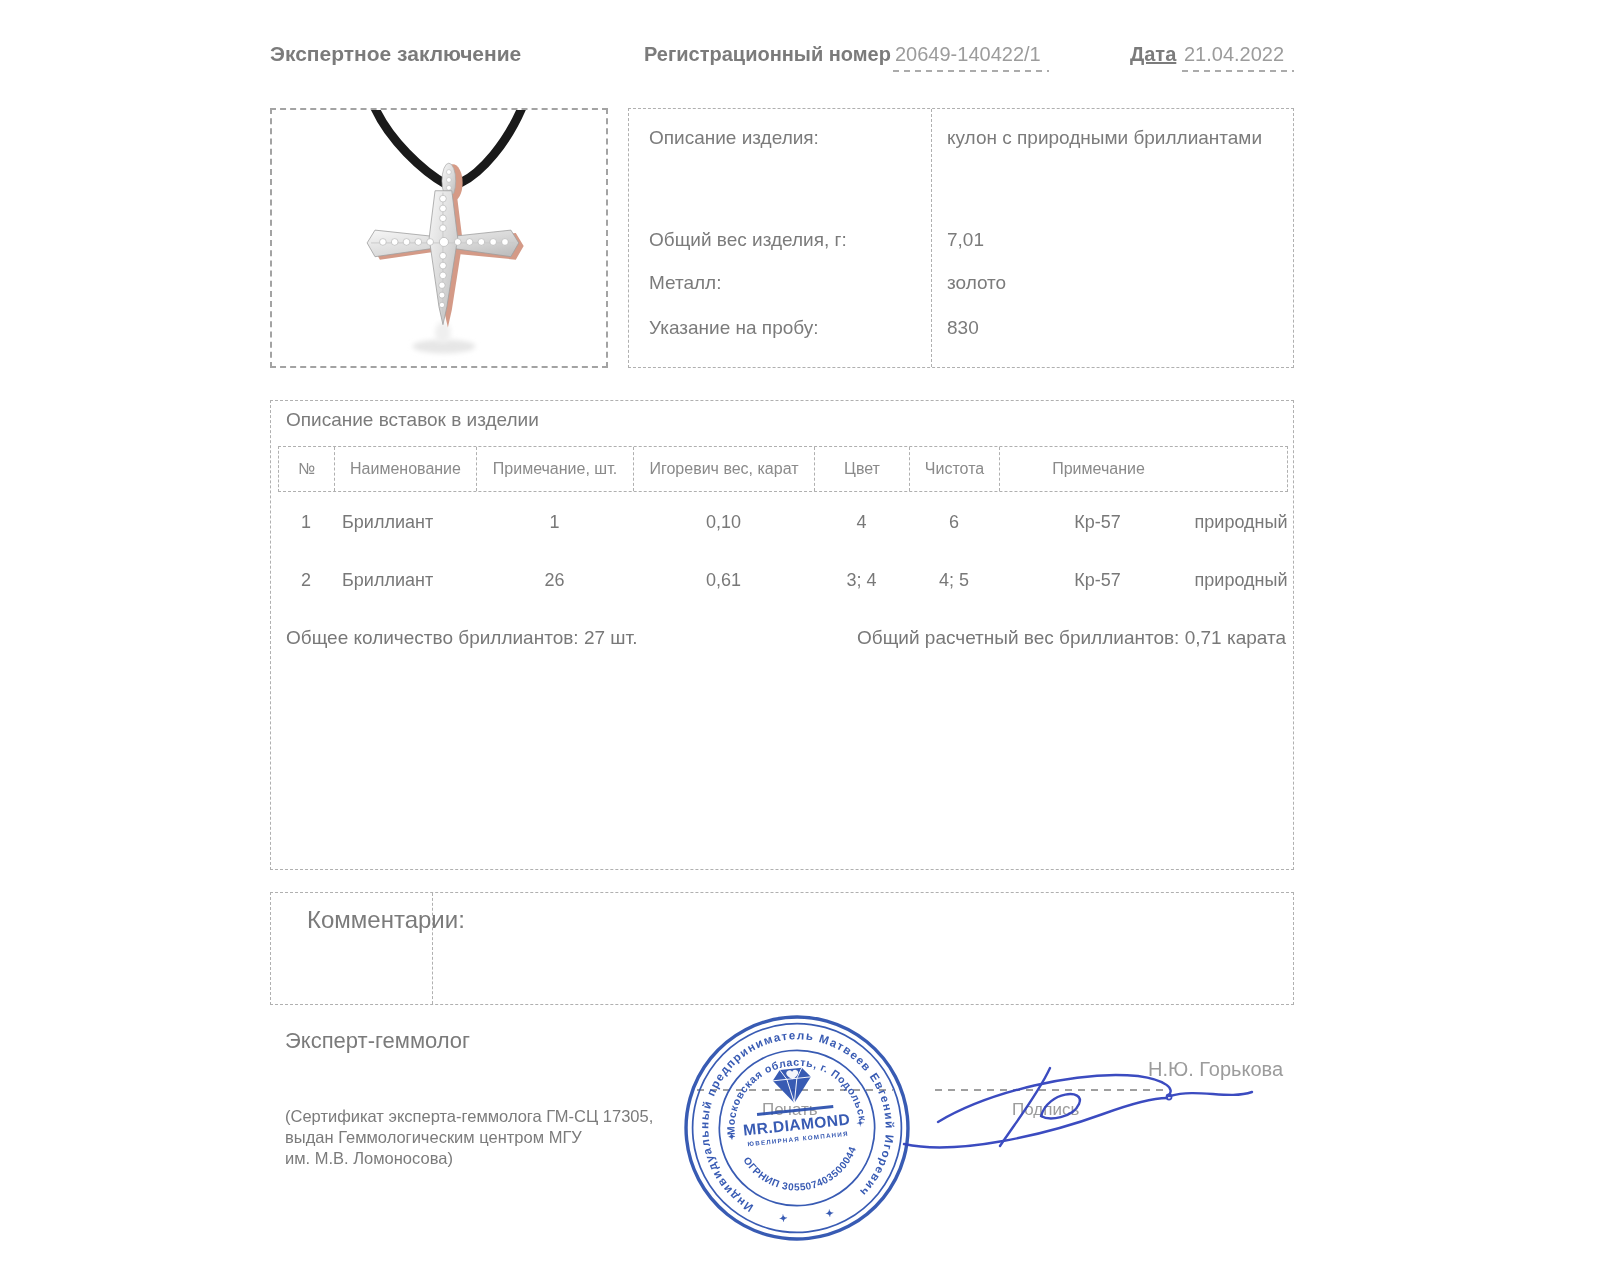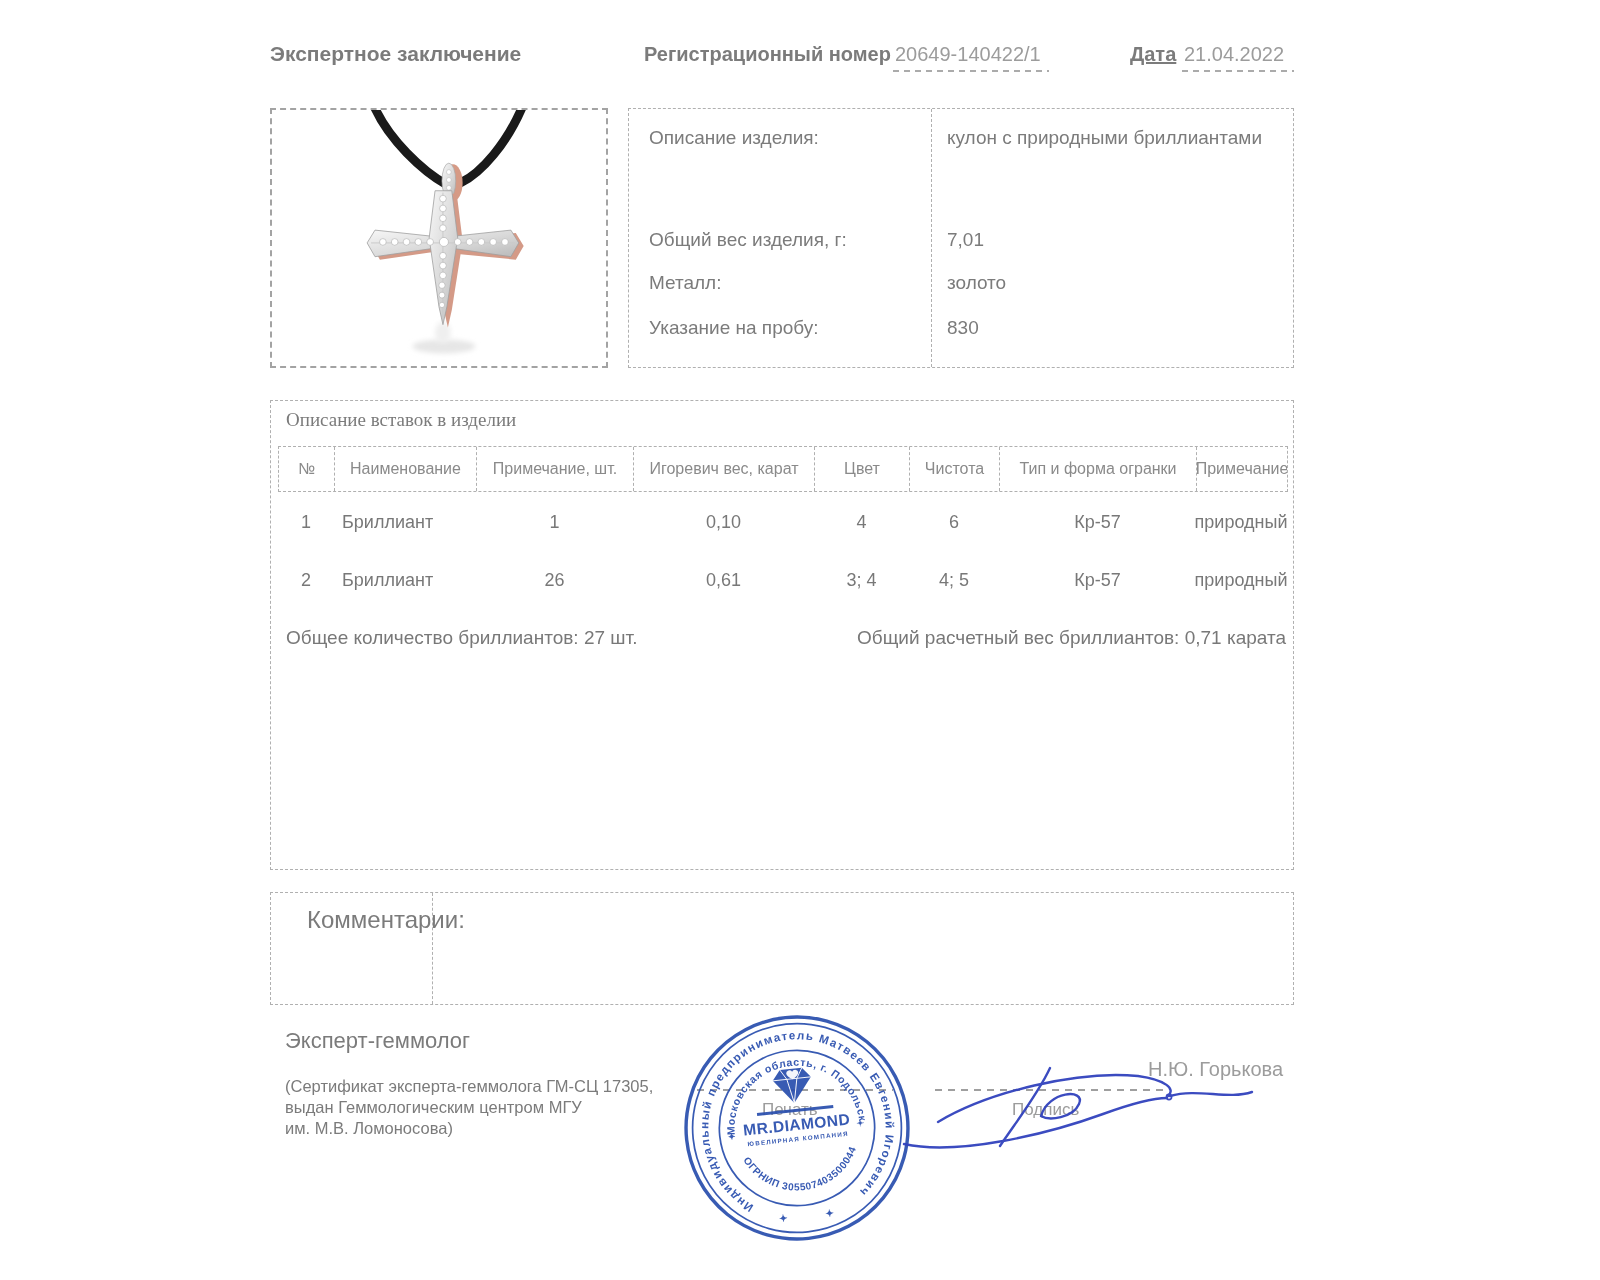--- a/index.html
+++ b/index.html
@@ -110,30 +110,29 @@
     <div class="desc-value" style="top:18px;">кулон с природными бриллиантами</div>
     <div class="desc-label" style="top:120px;">Общий вес изделия, г:</div>
     <div class="desc-value" style="top:120px;">7,01</div>
     <div class="desc-label" style="top:163px;">Металл:</div>
     <div class="desc-value" style="top:163px;">золото</div>
     <div class="desc-label" style="top:208px;">Указание на пробу:</div>
     <div class="desc-value" style="top:208px;">830</div>
   </div>
 
   <div class="abs dashbox" style="left:270px;top:400px;width:1022px;height:468px;">
-    <div class="abs" style="left:15px;top:8px;font-size:19px;font-family:Liberation Serif, serif;">Описание вставок в изделии</div>
+    <div class="abs" style="left:15px;top:8px;font-size:19px;">Описание вставок в изделии</div>
 
     <div class="tbl-row tbl-head" style="top:45px;">
       <div class="hc">№</div>
       <div class="hc">Наименование</div>
       <div class="hc">Примечание, шт.</div>
       <div class="hc">Игоревич вес, карат</div>
       <div class="hc">Цвет</div>
       <div class="hc">Чистота</div>
-      <div class="hc">Тип и форма огранки</div>
       <div class="hc">Примечание</div>
     </div>
 
     <div class="tbl-row tbl-data" style="top:108px;">
       <div class="dc">1</div>
       <div class="dc left">Бриллиант</div>
       <div class="dc">1</div>
       <div class="dc">0,10</div>
       <div class="dc">4</div>
       <div class="dc">6</div>
@@ -155,21 +154,21 @@
     <div class="abs sum" style="left:15px;top:226px;">Общее количество бриллиантов: 27 шт.</div>
     <div class="abs sum" style="right:7px;top:226px;">Общий расчетный вес бриллиантов: 0,71 карата</div>
   </div>
 
   <div class="abs dashbox" style="left:270px;top:892px;width:1022px;height:111px;">
     <div class="abs" style="left:36px;top:13px;font-size:24px;">Комментарии:</div>
     <div class="vdash abs" style="left:161px;top:0;height:111px;"></div>
   </div>
 
   <div class="abs" style="left:285px;top:1028px;font-size:22px;">Эксперт-геммолог</div>
-  <div class="abs" style="left:285px;top:1076px;font-size:16.5px;line-height:21px;">
+  <div class="abs" style="left:285px;top:1106px;font-size:16.5px;line-height:21px;">
     <div>(Сертификат эксперта-геммолога ГМ-СЦ 17305,</div>
     <div>выдан Геммологическим центром МГУ</div>
     <div>им. М.В. Ломоносова)</div>
   </div>
 
   <div class="abs lt" style="left:762px;top:1100px;font-size:17px;z-index:1;">Печать</div>
   <div class="abs dashline" style="left:697px;top:1089px;width:196px;z-index:1;"></div>
 
   <div class="abs lt" style="left:1012px;top:1100px;font-size:17px;z-index:1;">Подпись</div>
   <div class="abs dashline" style="left:935px;top:1089px;width:228px;z-index:1;"></div>

